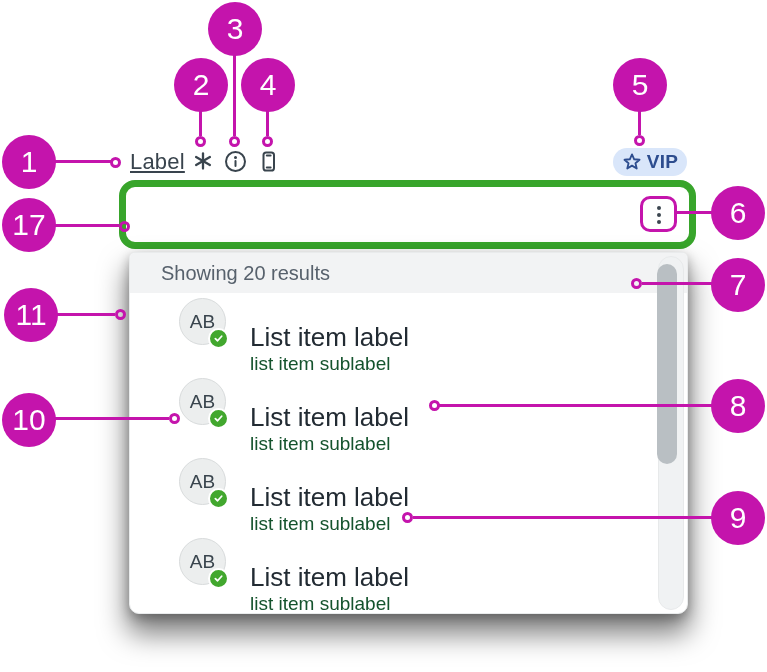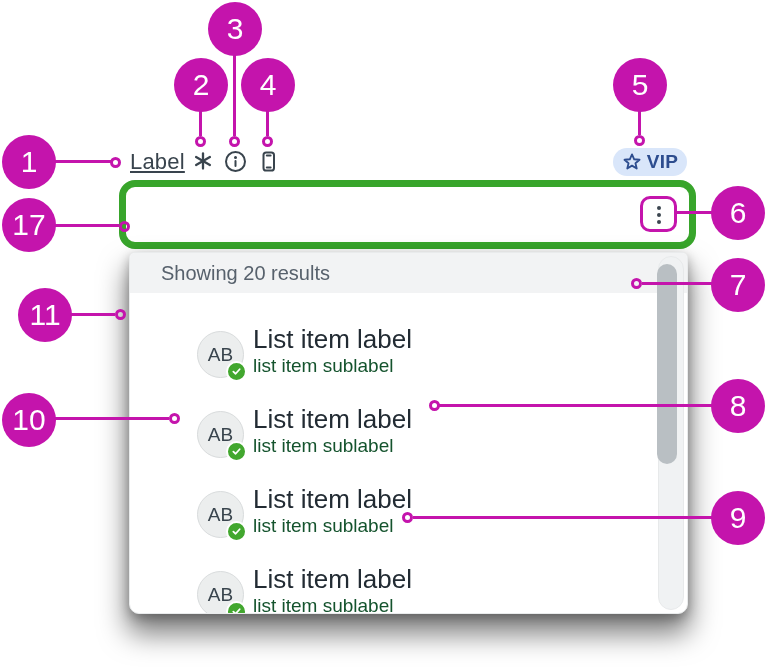--- a/index.html
+++ b/index.html
@@ -37,21 +37,21 @@
   .dropdown{
     left:129px;top:252px;width:559px;height:362px;background:#ffffff;
     border-radius:6px 6px 10px 10px;overflow:hidden;border:1px solid #E9EBEC;box-sizing:border-box;
     box-shadow:0 18px 28px 2px rgba(0,0,0,0.50), 0 4px 12px rgba(0,0,0,0.28);
   }
   .dropdown-header{
     height:40px;background:#F2F3F4;display:flex;align-items:center;padding-left:31px;
     font-size:20px;color:#57616C;
   }
   .result-list{position:absolute;left:0;top:40px;right:30px;bottom:0;padding-top:5px;}
-  .list-item{height:80px;display:flex;align-items:flex-end;padding-left:67px;gap:9px;box-sizing:border-box;}
+  .list-item{height:80px;display:flex;align-items:flex-start;padding-left:49px;gap:24px;box-sizing:border-box;}
   .avatar-wrap{position:relative;width:47px;height:47px;flex:0 0 47px;}
   .avatar{
     width:47px;height:47px;border-radius:50%;background:#ECEEEE;border:1px solid #D8DBDC;
     box-sizing:border-box;display:flex;align-items:center;justify-content:center;
     font-size:19px;color:#39444D;
   }
   .check-badge{
     position:absolute;right:-3px;bottom:-4px;width:17px;height:17px;border-radius:50%;
     background:#42A72E;border:2px solid #ffffff;display:flex;align-items:center;justify-content:center;
   }
@@ -80,21 +80,21 @@
     box-sizing:border-box;z-index:6;
   }
   .kebab-highlight{
     left:640px;top:196px;width:37px;height:36px;border:3px solid #C414AC;border-radius:10px;
     box-sizing:border-box;z-index:6;background:transparent;pointer-events:none;
   }
   
   .c1{left:2px;top:135px;}   .c2{left:174px;top:58px;}  .c3{left:208px;top:2px;}
   .c4{left:241px;top:58px;}  .c5{left:613px;top:58px;}  .c6{left:711px;top:186px;}
   .c7{left:711px;top:258px;} .c8{left:711px;top:379px;} .c9{left:711px;top:491px;}
-  .c10{left:2px;top:393px;}  .c11{left:18px;top:288px;}  .c12{left:2px;top:198px;}
+  .c10{left:2px;top:393px;}  .c11{left:4px;top:288px;}  .c12{left:2px;top:198px;}
   
   .l1{left:50px;top:160px;width:61px;}   .l2{left:199px;top:110px;height:26px;}
   .l3{left:233px;top:55px;height:81px;}  .l4{left:266px;top:110px;height:26px;}
   .l5{left:638px;top:110px;height:25px;} .l6{left:677px;top:211px;width:35px;}
   .l7{left:642px;top:282px;width:70px;}  .l8{left:439px;top:404px;width:273px;}
   .l9{left:413px;top:516px;width:299px;} .l10{left:52px;top:417px;width:117px;}
   .l11{left:52px;top:313px;width:63px;}  .l12{left:52px;top:224px;width:67px;}
   
   .r1{left:110px;top:157px;}  .r2{left:195px;top:136px;} .r3{left:229px;top:136px;}
   .r4{left:262px;top:136px;}  .r5{left:634px;top:135px;} .r7{left:631px;top:278px;}

